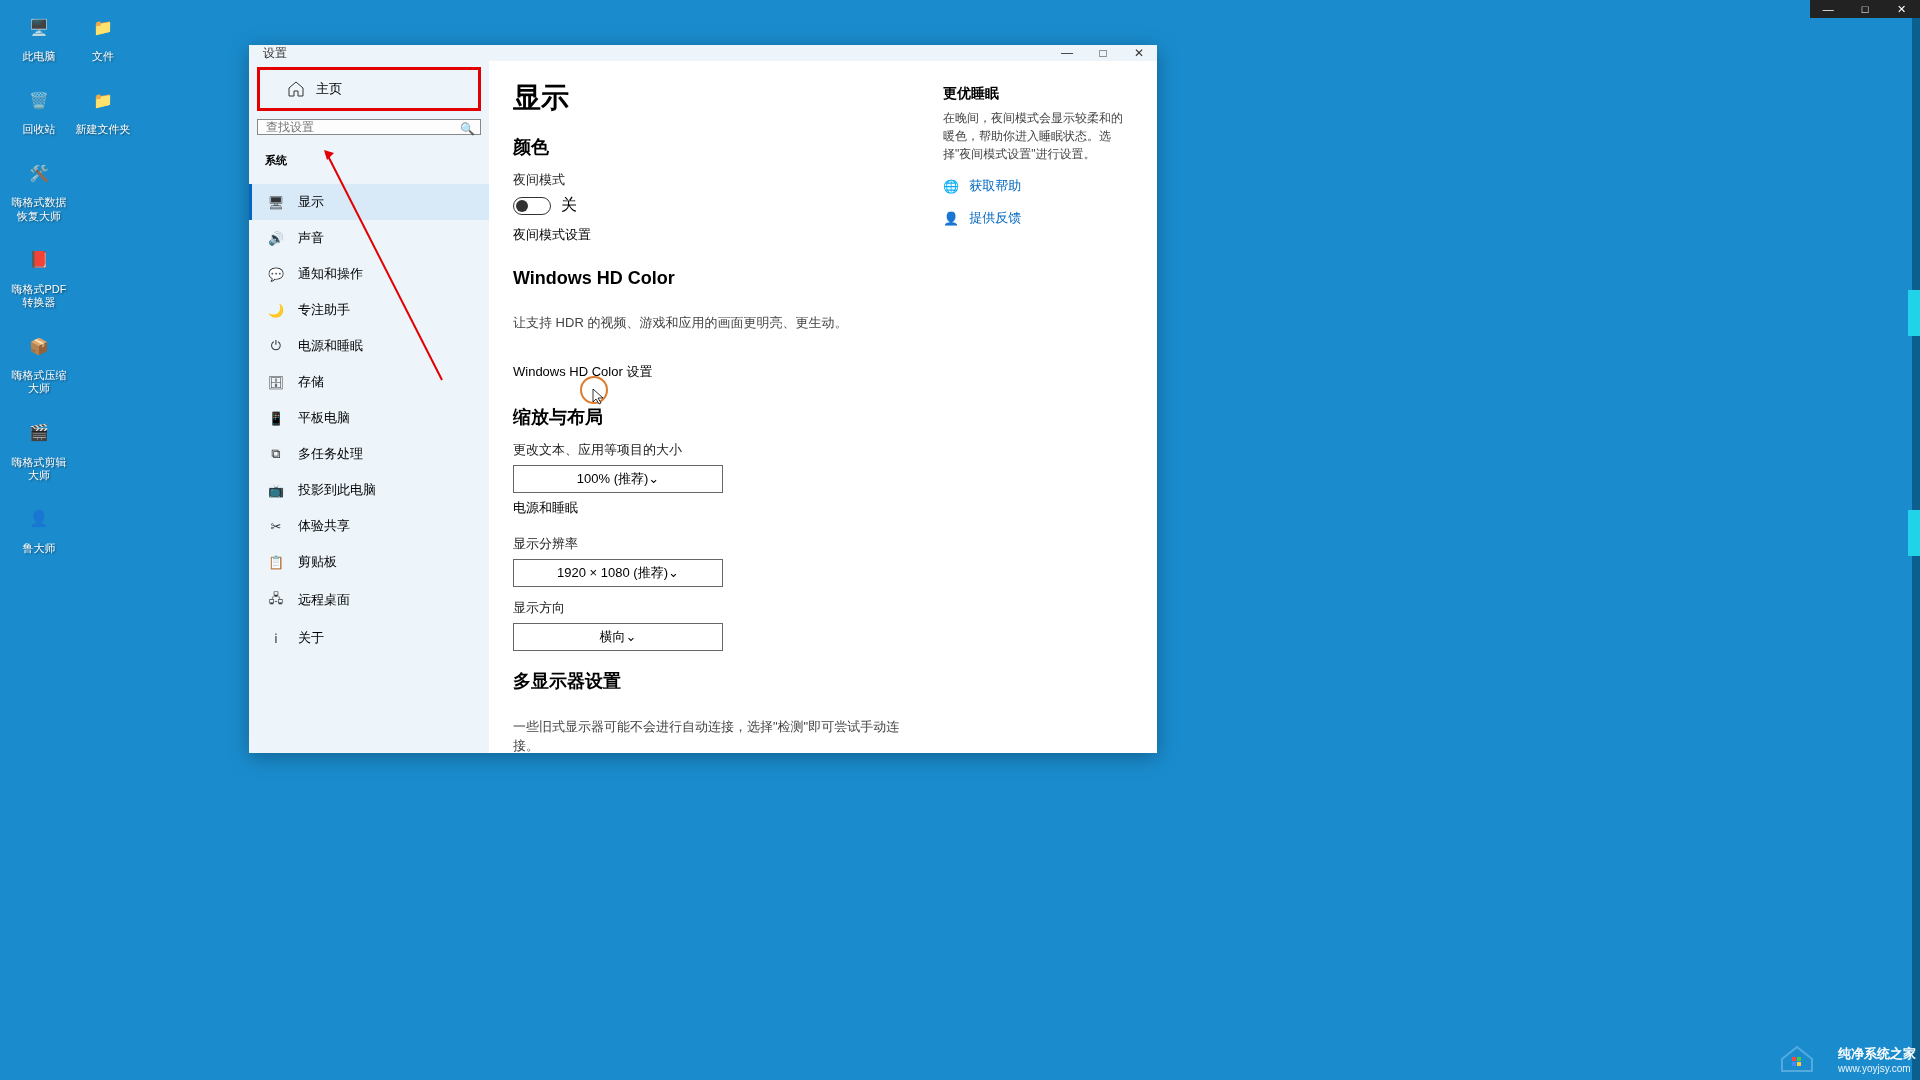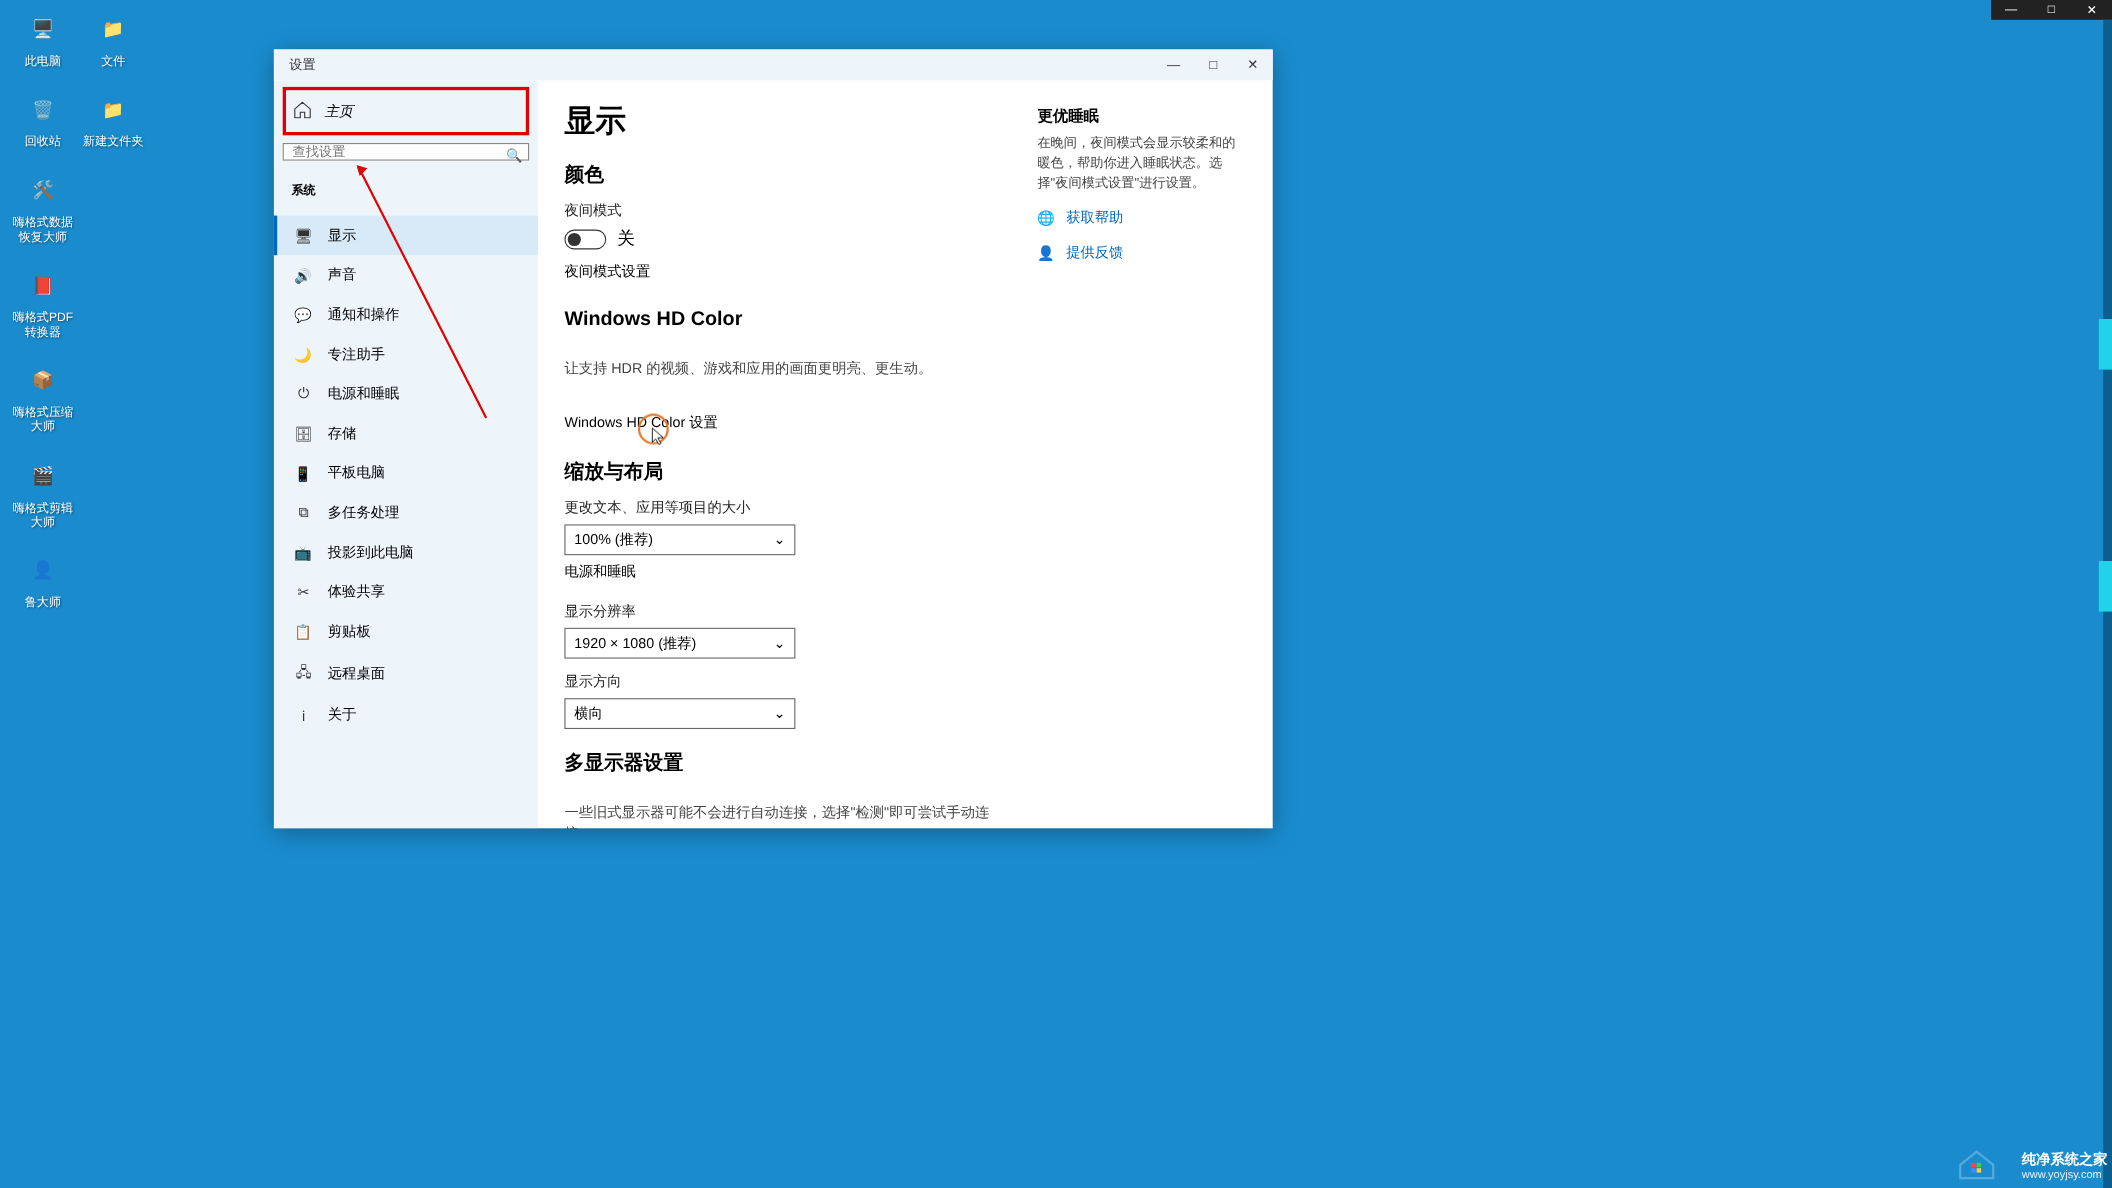--- a/index.html
+++ b/index.html
@@ -10,30 +10,30 @@
 .desktop-icon { width: 62px; display: flex; flex-direction: column; align-items: center; cursor: pointer; }
 .desktop-icon .ico { width: 38px; height: 38px; display: flex; align-items: center; justify-content: center; }
 .desktop-icon .lbl { color: #fff; font-size: 11px; text-align: center; margin-top: 4px; text-shadow: 1px 1px 2px rgba(0,0,0,0.5); line-height: 1.2; }
 
 
 .topbar { position: absolute; top: 0; right: 0; height: 18px; width: 110px; background: #222; display: flex; }
 .topbar button { flex: 1; background: transparent; border: none; color: #fff; font-size: 11px; cursor: pointer; }
 
 
 .settings-window { position: absolute; left: 249px; top: 45px; width: 908px; height: 708px; background: #fff; box-shadow: 0 4px 20px rgba(0,0,0,0.3); display: flex; flex-direction: column; }
-.titlebar { height: 28px; display: flex; align-items: center; padding-left: 14px; background: #edf5fb; }
+.titlebar { height: 16px; display: flex; align-items: center; padding-left: 14px; background: #edf5fb; }
 .titlebar .ttl { font-size: 12px; color: #333; }
 .titlebar .winbtns { margin-left: auto; display: flex; }
 .titlebar .winbtns button { width: 36px; height: 28px; border: none; background: transparent; cursor: pointer; font-size: 12px; color: #333; }
 
 .body { flex: 1; display: flex; overflow: hidden; }
 
 
 .sidebar { width: 240px; background: #edf5fb; display: flex; flex-direction: column; }
-.home-row { display: flex; align-items: flex-start; gap: 12px; padding: 10px 7px; margin: 6px 8px 6px 8px; border: 3px solid #e20000; cursor: pointer; font-style: italic; }
+.home-row { display: flex; align-items: center; gap: 12px; padding: 10px 28px; margin: 6px 8px 6px 8px; border: 3px solid #e20000; cursor: pointer; }
 .home-row .ico { width: 16px; height: 16px; }
 .home-row .txt { font-size: 13px; }
 .search-wrap { margin: 0 8px 10px 8px; position: relative; }
 .search-input { width: 100%; height: 16px; border: 1px solid #888; background: #fdfdfd; padding: 0 26px 0 8px; font-size: 12px; }
 .search-icon { position: absolute; right: 6px; top: 5px; color: #666; font-size: 12px; }
 .system-label { font-size: 11px; font-weight: 600; padding: 8px 16px; }
 .nav { display: flex; flex-direction: column; margin-top: 8px; }
 .nav-item { display: flex; align-items: center; gap: 14px; padding: 9px 16px; font-size: 13px; cursor: pointer; border-left: 3px solid transparent; }
 .nav-item.active { background: #d8e9f7; border-left-color: #0067c0; }
 .nav-item .nico { width: 16px; display: flex; justify-content: center; color: #333; }
@@ -43,21 +43,21 @@
 .main-col { flex: 1; max-width: 440px; }
 .side-col { width: 190px; padding-top: 6px; }
 h1.page-title { font-size: 28px; font-weight: 600; margin-bottom: 18px; }
 .section-h { font-size: 18px; font-weight: 600; margin: 18px 0 10px 0; }
 .field-label { font-size: 13px; margin: 12px 0 6px 0; color: #222; }
 .desc { font-size: 13px; color: #444; margin: 24px 0; line-height: 1.5; }
 .link { color: #000000; font-size: 13px; cursor: pointer; display: inline-block; margin: 6px 0; }
 .toggle-row { display: flex; align-items: center; gap: 10px; margin: 4px 0; }
 .toggle { width: 38px; height: 18px; border: 1px solid #333; border-radius: 9px; position: relative; cursor: pointer; }
 .toggle .knob { width: 12px; height: 12px; background: #333; border-radius: 50%; position: absolute; top: 2px; left: 2px; }
-.dropdown { width: 210px; height: 28px; border: 1px solid #666; display: flex; align-items: center; justify-content: space-between; padding: 0 8px; font-size: 13px; cursor: pointer; background: #fff; }
+.dropdown { width: 210px; height: 28px; border: 1px solid #666; display: flex; align-items: center; justify-content: center; padding: 0 8px; font-size: 13px; cursor: pointer; background: #fff; }
 .btn { padding: 4px 16px; border: 1px solid #888; background: #eee; font-size: 13px; cursor: pointer; margin-top: 6px; }
 
 .side-h { font-size: 14px; font-weight: 700; margin-bottom: 6px; }
 .side-p { font-size: 12px; color: #444; line-height: 1.5; }
 .side-link { display: flex; align-items: center; gap: 10px; color: #0067c0; font-size: 13px; margin-top: 14px; cursor: pointer; }
 
 
 .red-arrow { position: absolute; left: 324px; top: 150px; pointer-events: none; }
 .orange-circle { position: absolute; left: 580px; top: 376px; width: 28px; height: 28px; border: 2px solid #e07a2c; border-radius: 50%; pointer-events: none; }
 .cursor-arrow { position: absolute; left: 592px; top: 388px; pointer-events:none; }

